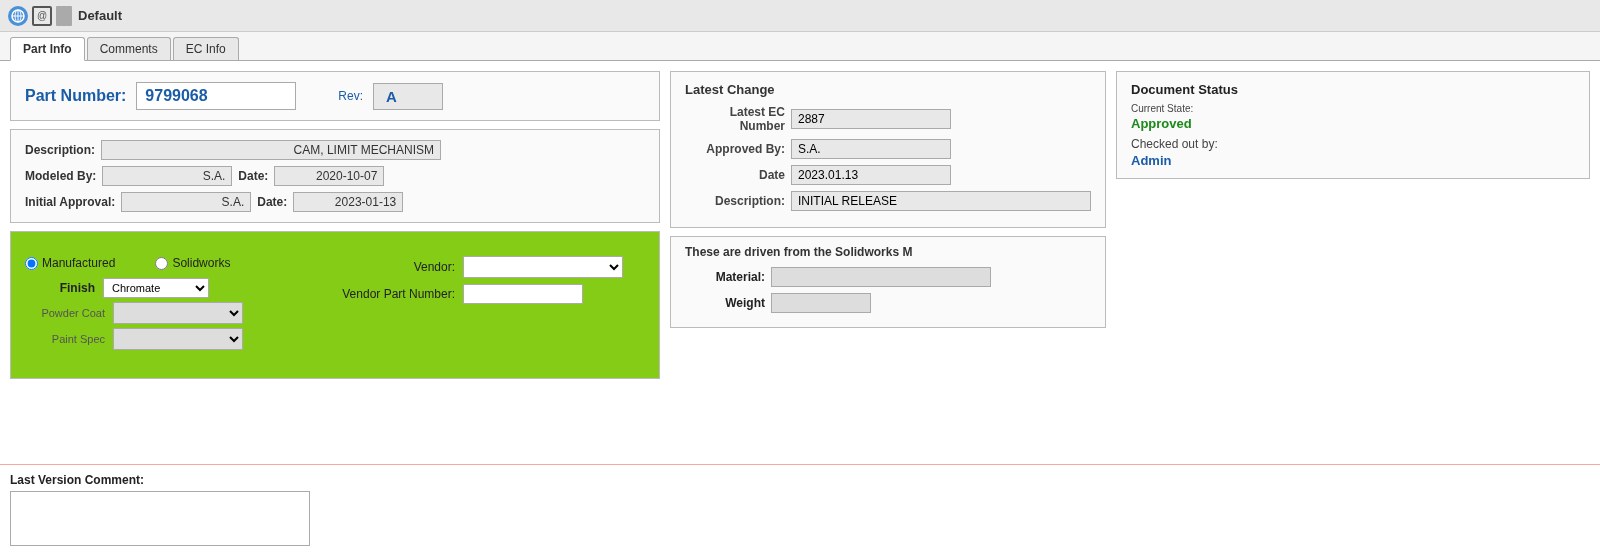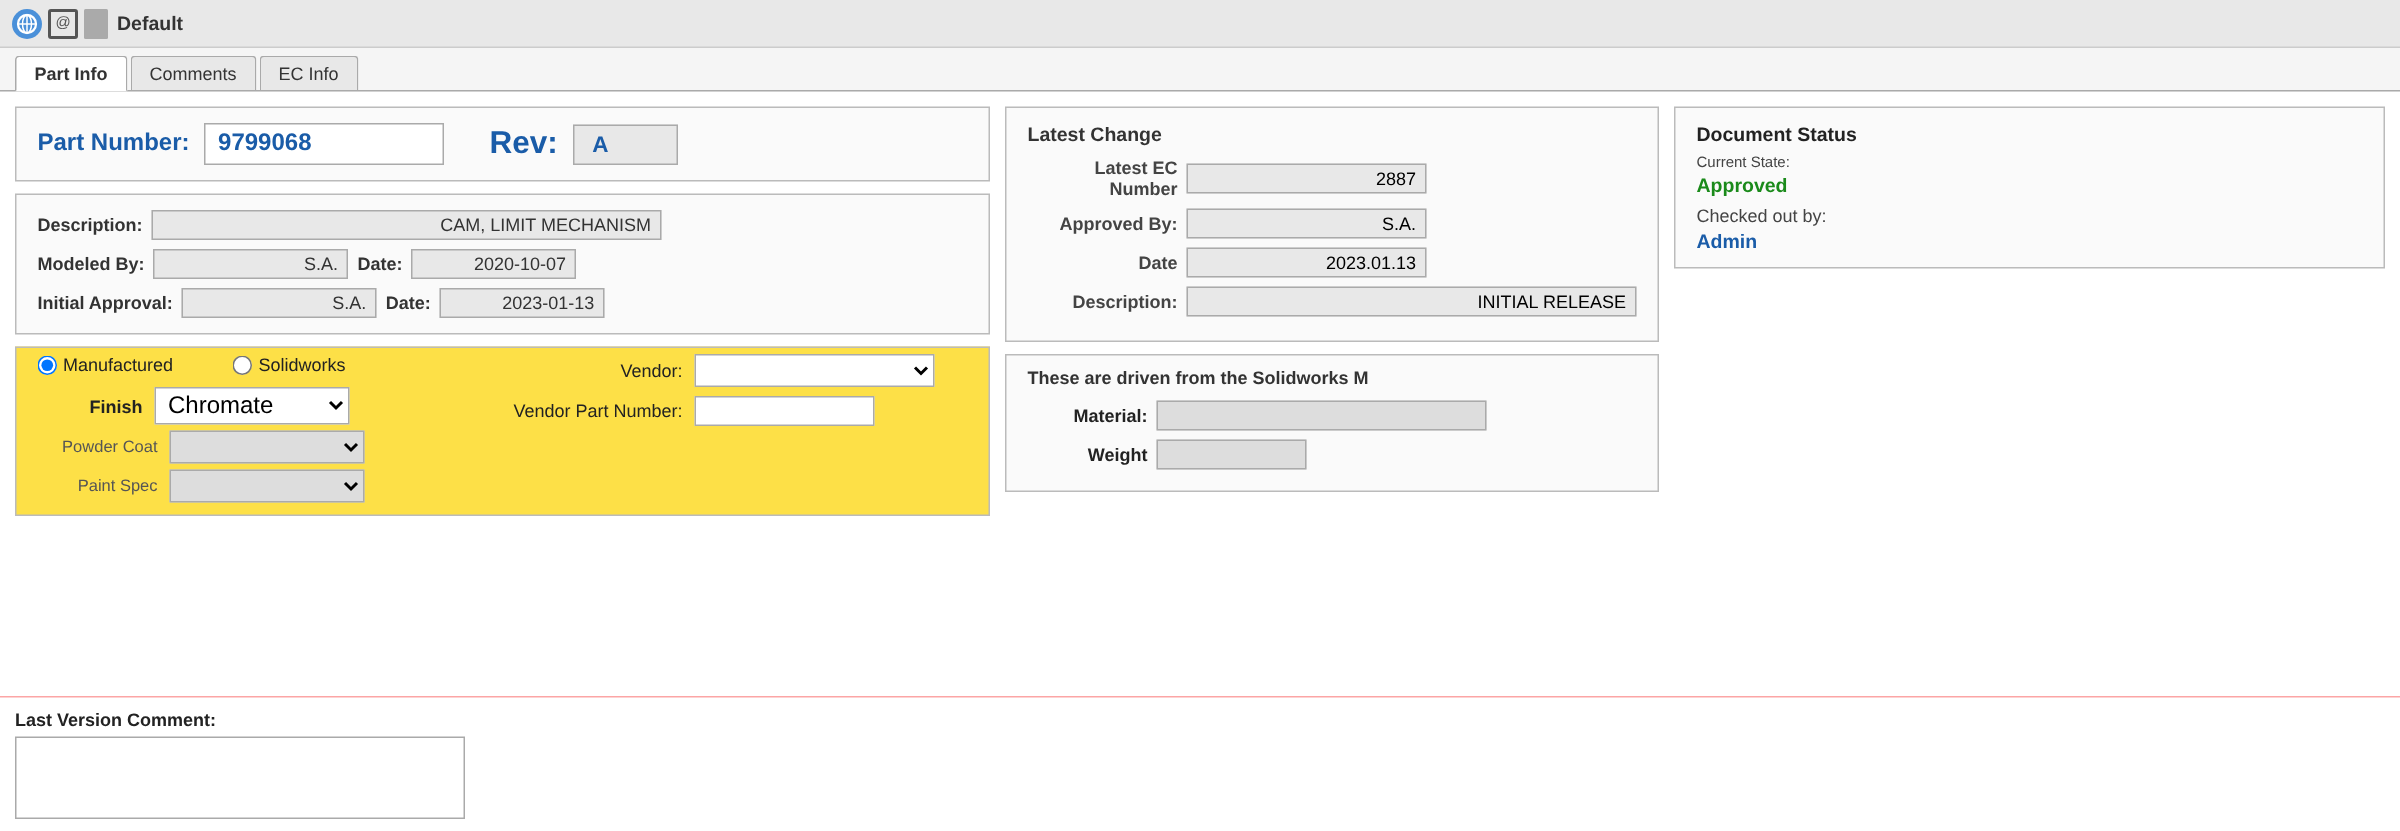--- a/index.html
+++ b/index.html
@@ -103,24 +103,24 @@
     .part-number-value {
       font-size: 16px;
       font-weight: bold;
       color: #1a5ca8;
       border: 1px solid #aaa;
       background: #fff;
       padding: 4px 8px;
       width: 160px;
     }
     .rev-label {
-      font-size: 21px;
-      font-weight: bold;
+      font-size: 12px;
+      font-weight: normal;
       color: #1a5ca8;
-      margin-left: 20px;
+      margin-left: 32px;
     }
     .rev-value {
       font-size: 15px;
       font-weight: bold;
       color: #1a5ca8;
       border: 1px solid #aaa;
       background: #e8e8e8;
       padding: 4px 12px;
       width: 70px;
     }
@@ -157,22 +157,22 @@
     }
     .field-input.medium {
       width: 130px;
     }
     .field-input.small {
       width: 110px;
     }
     
     .mfg-box {
       border: 1px solid #bbb;
-      padding: 4px 14px;
-      background: #fde047;
+      padding: 24px 14px;
+      background: #84cc16;
       display: flex;
       gap: 20px;
     }
     .mfg-left {
       flex: 0 0 280px;
     }
     .mfg-right {
       flex: 1;
     }
     .radio-row {
@@ -195,22 +195,22 @@
     .finish-label {
       font-weight: bold;
       font-size: 12px;
       width: 70px;
       text-align: right;
     }
     .finish-select {
       border: 1px solid #aaa;
       background: #fff;
       padding: 2px 4px;
-      font-size: 16px;
-      width: 130px;
+      font-size: 11px;
+      width: 106px;
     }
     .sub-field-row {
       display: flex;
       align-items: center;
       gap: 8px;
       margin-bottom: 4px;
       padding-left: 10px;
     }
     .sub-field-label {
       font-size: 11px;
@@ -273,21 +273,20 @@
       font-size: 12px;
       width: 100px;
       text-align: right;
       color: #444;
     }
     .lc-input {
       border: 1px solid #aaa;
       background: #e8e8e8;
       padding: 2px 6px;
       font-size: 12px;
-      text-align: right;
     }
     .lc-input.med { width: 160px; }
     .lc-input.wide { width: 300px; }
     
     .solidworks-box {
       border: 1px solid #bbb;
       padding: 8px 14px;
       background: #fafafa;
     }
     .solidworks-title {

